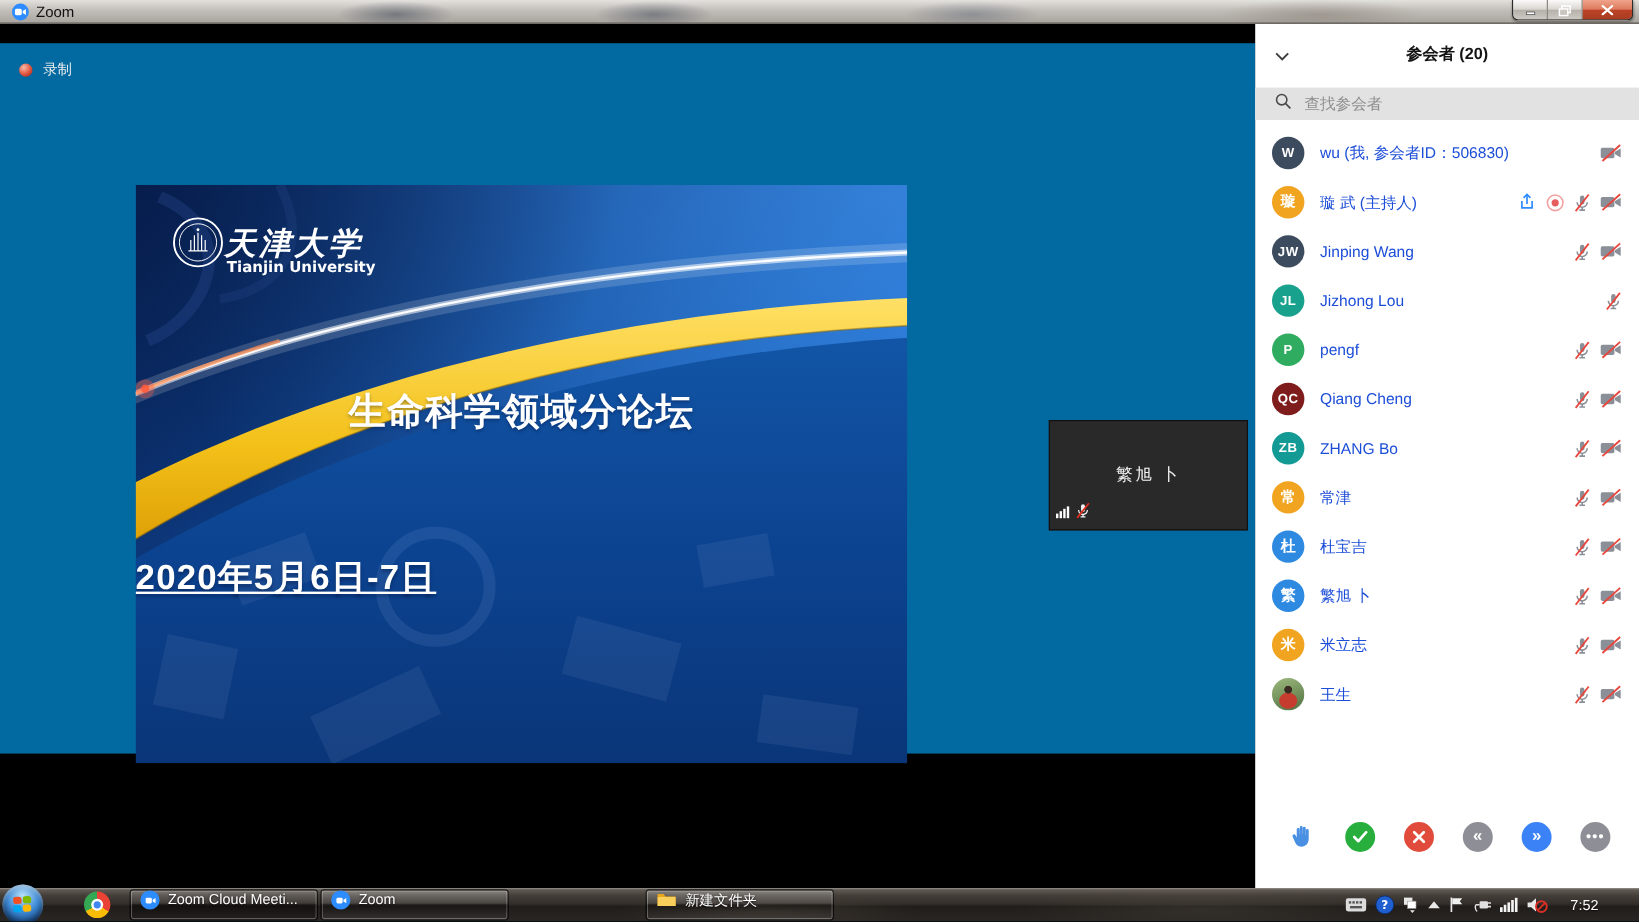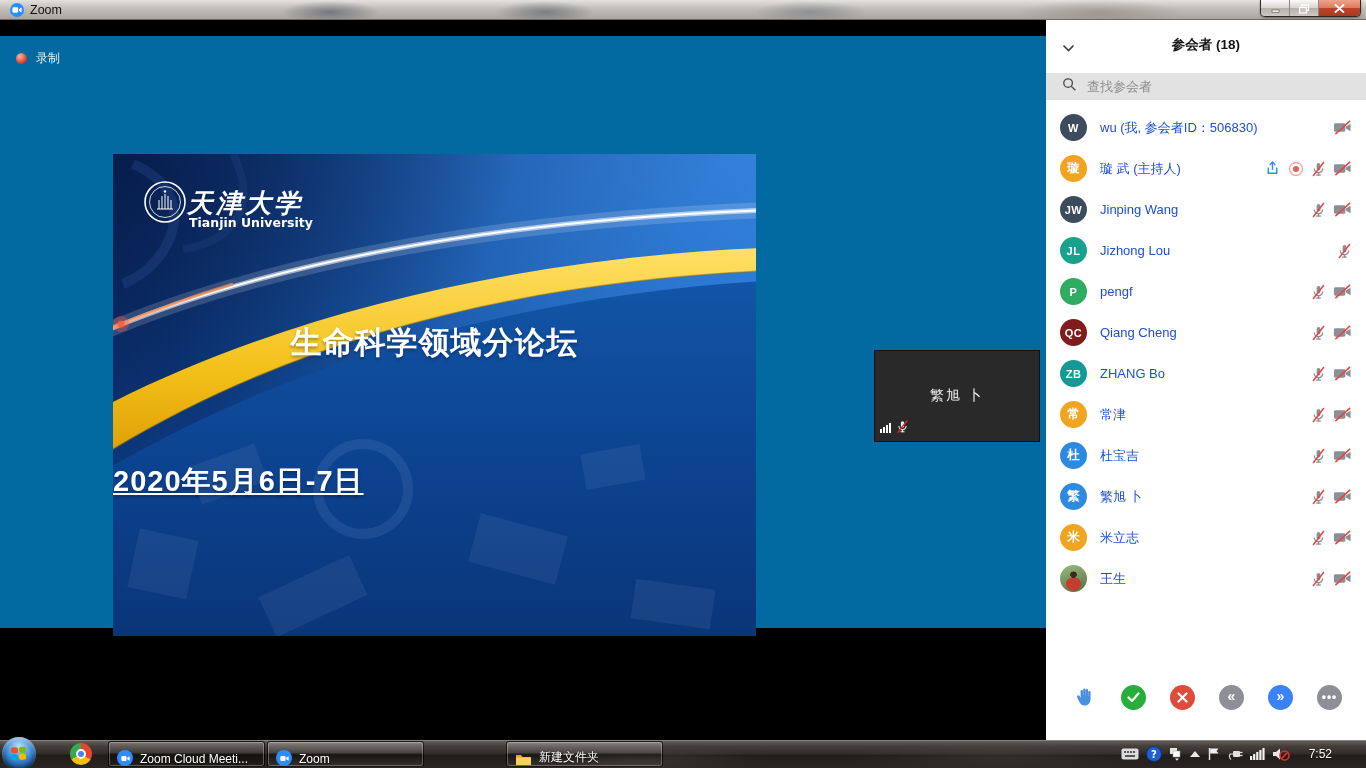--- a/index.html
+++ b/index.html
@@ -107,21 +107,21 @@
   .flag i:nth-child(3){background:#00a4ef;}
   .flag i:nth-child(4){background:#ffb900;}
   .chrome{position:absolute;left:70px;top:3px;width:22px;height:22px;border-radius:50%;
     background:conic-gradient(#ea4335 0 120deg,#fbbc05 120deg 240deg,#34a853 240deg 360deg);
     display:flex;align-items:center;justify-content:center;}
   .chrome i{width:10px;height:10px;border-radius:50%;background:#4285f4;border:2px solid #fff;}
   .taskbtns{position:absolute;left:108px;top:1px;display:flex;gap:2px;}
   .tkb{width:157px;height:26px;border-radius:3px;border:1px solid rgba(0,0,0,.75);
     background:linear-gradient(180deg,rgba(255,255,255,.28),rgba(255,255,255,.10) 45%,rgba(0,0,0,.28) 50%,rgba(255,255,255,.06));
     box-shadow:inset 0 0 0 1px rgba(255,255,255,.28);
-    display:flex;align-items:flex-end;gap:7px;padding:0 8px;}
+    display:flex;align-items:flex-start;gap:7px;padding:0 8px;}
   .tkb.active{background:linear-gradient(180deg,rgba(255,255,255,.20),rgba(255,255,255,.06) 45%,rgba(0,0,0,.38) 50%,rgba(0,0,0,.12));}
   .tkb.gap{margin-left:2px;}
   .tkb .lbl{color:#fff;font-size:12px;white-space:nowrap;overflow:hidden;
     text-shadow:0 1px 2px rgba(0,0,0,.9);}
   .zoomic{width:16px;height:16px;border-radius:50%;background:#2d8cff;flex:none;
     display:flex;align-items:center;justify-content:center;}
   .tray{position:absolute;right:0;top:0;height:28px;display:flex;align-items:center;
     gap:7px;padding-right:10px;}
   .tray .ticon{display:flex;align-items:center;justify-content:center;}
   .clock{color:#fff;font-size:12px;text-shadow:0 1px 1px rgba(0,0,0,.8);
@@ -261,21 +261,21 @@
     </div>
   </div>
 
   <div class="panel">
     <div class="p-header">
       <span class="p-collapse">
         <svg width="13" height="9" viewBox="0 0 13 9">
             <polyline points="1.5,1.5 6.5,6.5 11.5,1.5" fill="none" stroke="#3c3c3c" stroke-width="1.6"></polyline>
           </svg>
       </span>
-      <div class="p-title">参会者 (18)</div>
+      <div class="p-title">参会者 (20)</div>
     </div>
     <div class="p-search">
       <span>
         <svg width="15" height="15" viewBox="0 0 16 16">
             <circle cx="6.5" cy="6.5" r="4.6" fill="none" stroke="#4a4a4a" stroke-width="1.4"></circle>
             <line x1="10" y1="10" x2="14.2" y2="14.2" stroke="#4a4a4a" stroke-width="1.5"></line>
           </svg>
       </span>
       <input type="text" placeholder="查找参会者" style="">
     </div>
@@ -594,21 +594,21 @@
         </div>
         <div class="tkb">
           <span class="zoomic">
             <svg width="9" height="7" viewBox="0 0 13 10">
               <rect x="0.5" y="1.5" width="7.5" height="7" rx="1.8" fill="#fff"></rect>
               <path d="M9 4 L12.5 1.8 V8.2 L9 6 Z" fill="#fff"></path>
             </svg>
           </span>
           <span class="lbl">Zoom</span>
         </div>
-        <div class="tkb gap" style="margin-left: 80px;">
+        <div class="tkb gap" style="margin-left: 112px;">
           <span style="display:flex">
             <svg width="17" height="14" viewBox="0 0 17 14">
               <path d="M1 3 h5 l1.5 2 h8.5 v8 h-15 Z" fill="#e8a81c"></path>
               <path d="M1 5.5 h15 v7.5 h-15 Z" fill="#f7cf5a"></path>
             </svg>
           </span>
           <span class="lbl">新建文件夹</span>
         </div>
       </div>
     <div class="tray">

